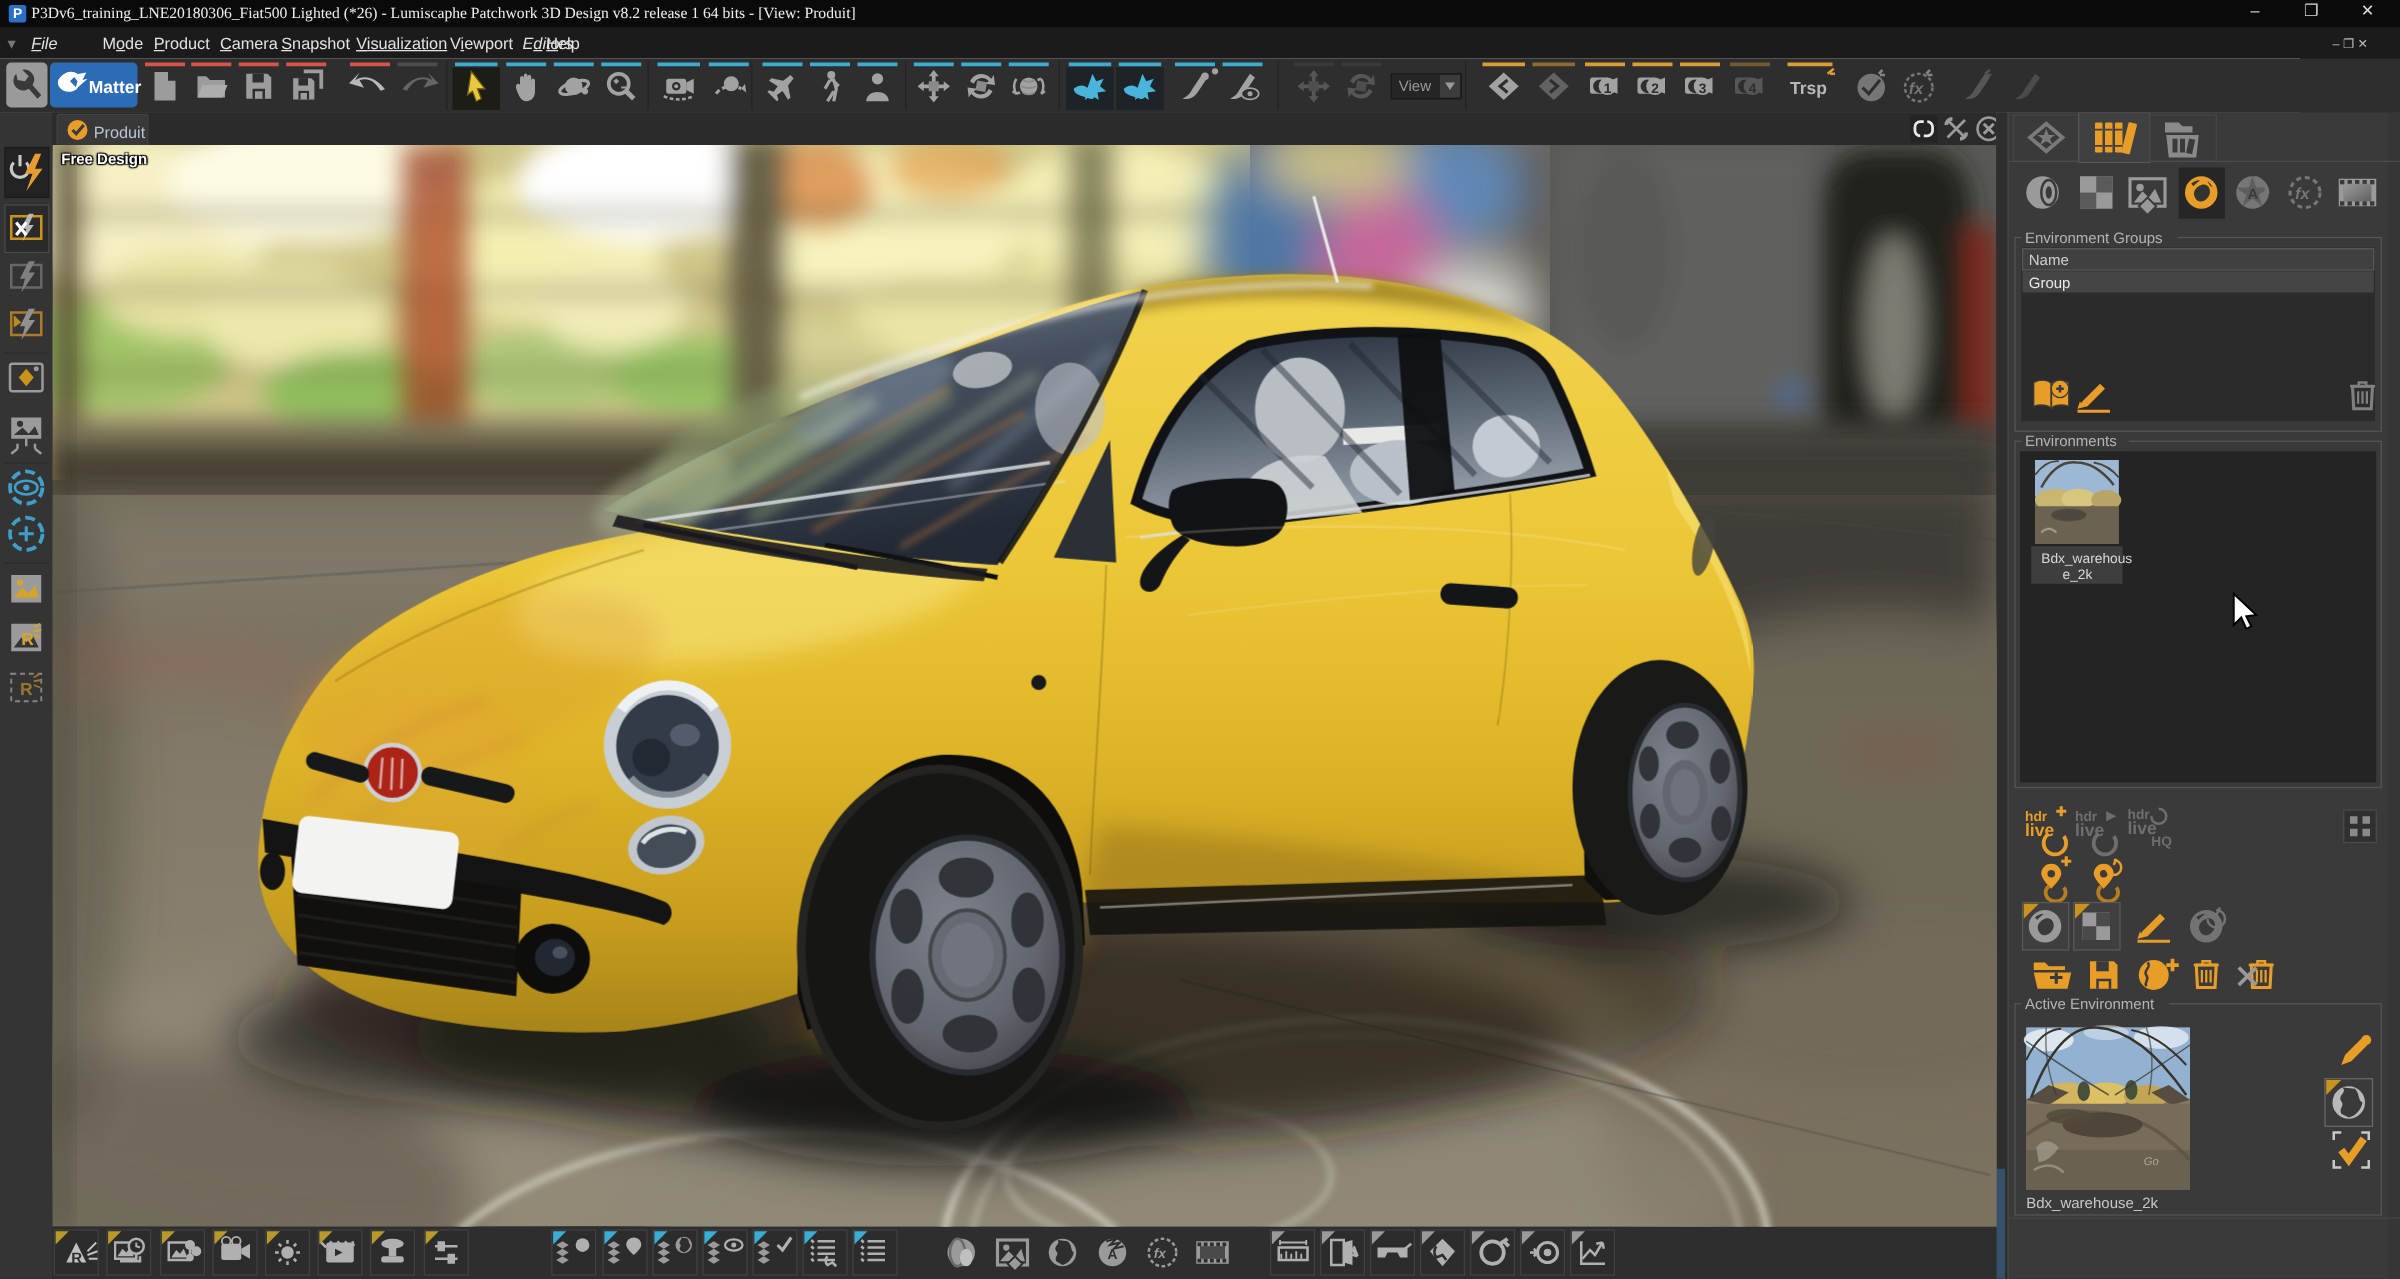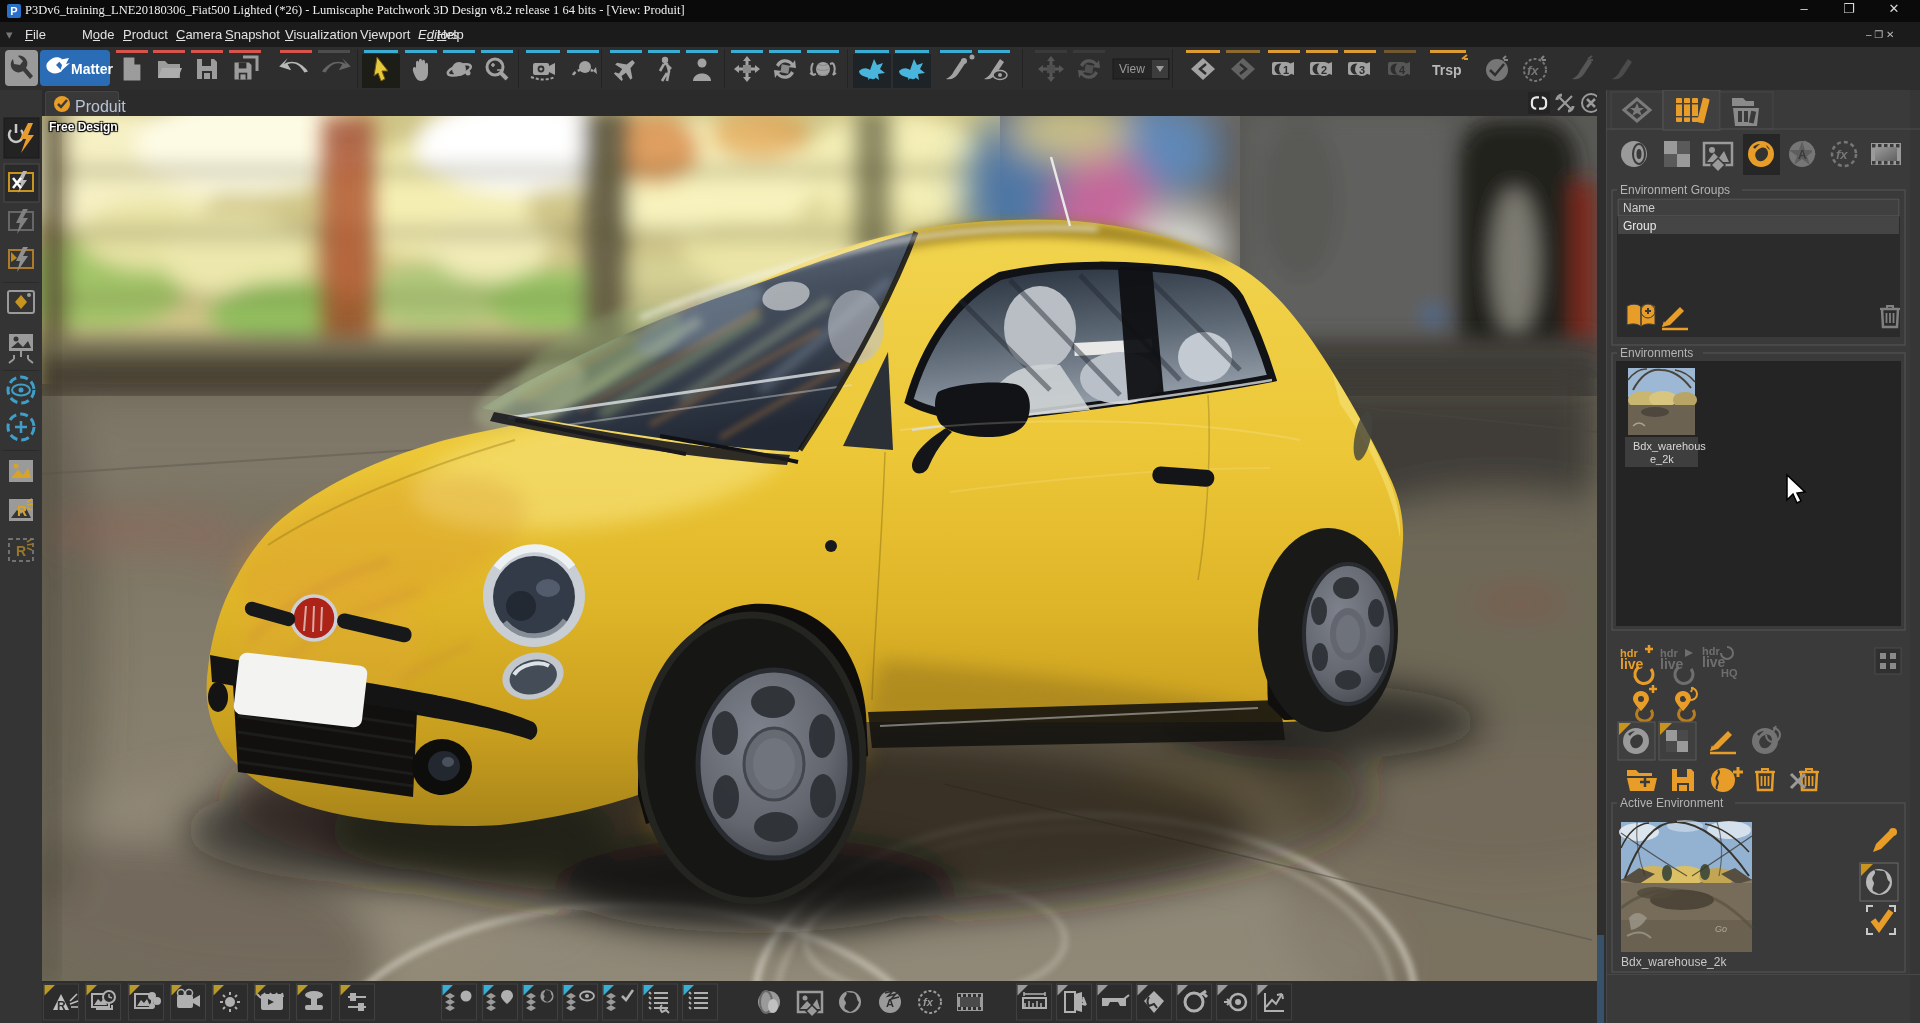--- a/index.html
+++ b/index.html
@@ -8,46 +8,46 @@
 #titletxt{position:absolute;left:25px;top:3px;font-family:Liberation Serif, serif;}
 #plogo{position:absolute;left:7px;top:4px;width:14px;height:14px;background:#2a70c8;border-radius:2px;color:#fff;font-weight:bold;font-size:11px;text-align:center;line-height:14px;}
 .winbtn{position:absolute;top:0px;width:14px;height:18px;color:#d8d8d8;font-size:13px;text-align:center;line-height:18px;}
 #menubar{position:absolute;left:0;top:22px;width:1920px;height:25px;background:#1b1b1b;color:#e2e2e2;font-size:13px;}
 .mi{position:absolute;top:5px;}
 .mi u{text-decoration:underline;}
 #toolbar{position:absolute;left:0;top:47px;width:1840px;height:43px;background:#ffffff;border-bottom:1px solid #242424;}
 #sidebar{position:absolute;left:0;top:90px;width:42px;height:933px;background:#343434;}
 #vp{position:absolute;left:42px;top:90px;width:1555px;height:891px;background:#2b2b2b;}
 #vptabs{position:absolute;left:0;top:0;width:1555px;height:26px;background:#2b2b2b;}
-#vtab{position:absolute;left:3px;top:1px;width:74px;height:25px;background:#383838;border:1px solid #454545;border-bottom:none;border-radius:3px 3px 0 0;color:#b9c4d4;font-size:16px;}
+#vtab{position:absolute;left:3px;top:1px;width:74px;height:25px;background:#383838;border:1px solid #454545;border-bottom:none;border-radius:3px 3px 0 0;color:#b9c4d4;font-size:13px;}
 #vtab span{position:absolute;left:29px;top:6px;}
 #scenewrap{position:absolute;left:0;top:26px;width:1555px;height:865px;overflow:hidden;}
 #freecam{position:absolute;left:7px;top:30px;color:#fff;font-size:12px;font-weight:bold;text-shadow:1px 1px 1px #000,-1px -1px 1px #000,1px -1px 1px #000,-1px 1px 1px #000;}
 #panel{position:absolute;left:1597px;top:90px;width:323px;height:933px;background:#3a3a3a;}
 #bottombar{position:absolute;left:42px;top:981px;width:1555px;height:42px;background:#2e2e2e;}
 text{font-family:"Liberation Sans",sans-serif;}
 </style>
 </head>
 <body>
 <div id="titlebar">
   <div id="plogo">P</div>
   <div id="titletxt">P3Dv6_training_LNE20180306_Fiat500 Lighted (*26) - Lumiscaphe Patchwork 3D Design v8.2 release 1 64 bits - [View: Produit]</div>
   <div class="winbtn" style="left:1797px;">–</div>
   <div class="winbtn" style="left:1842px;">❐</div>
   <div class="winbtn" style="left:1887px;">✕</div>
 </div>
 <div id="menubar">
   <div class="mi" style="left:6px;color:#777;">▾</div>
-  <div class="mi" style="left:25px;"><u>F</u>ile</div>
+  <div class="mi" style="left:25px;font-style:italic;"><u>F</u>ile</div>
   <div class="mi" style="left:64px;margin-top:39px;"><u>E</u>dit</div>
   <div class="mi" style="left:82px;">M<u>o</u>de</div>
   <div class="mi" style="left:123px;"><u>P</u>roduct</div>
   <div class="mi" style="left:176px;"><u>C</u>amera</div>
   <div class="mi" style="left:225px;"><u>S</u>napshot</div>
-  <div class="mi" style="left:285px;"><u>V</u>isualization</div>
+  <div class="mi" style="left:285px;text-decoration:underline;"><u>V</u>isualization</div>
   <div class="mi" style="left:360px;">V<u>i</u>ewport</div>
   <div class="mi" style="left:418px;font-style:italic;">E<u>d</u>itors</div>
   <div class="mi" style="left:437px;"><u>H</u>elp</div>
   <div class="mi" style="left:1866px;top:7px;color:#bbb;font-size:10px;">– ❐ ✕</div>
 </div>
 <div id="toolbar">
 <svg width="1920" height="43" viewBox="0 0 1920 43" xmlns="http://www.w3.org/2000/svg">
 <defs>
 <g id="gdoc">
           <path d="M-9,-12 L3,-12 L9,-5 L9,12 L-9,12 Z M3,-12 L3,-5 L9,-5" fill="#9c9c9c" stroke="#2e2e2e" stroke-width="1.2"></path>

